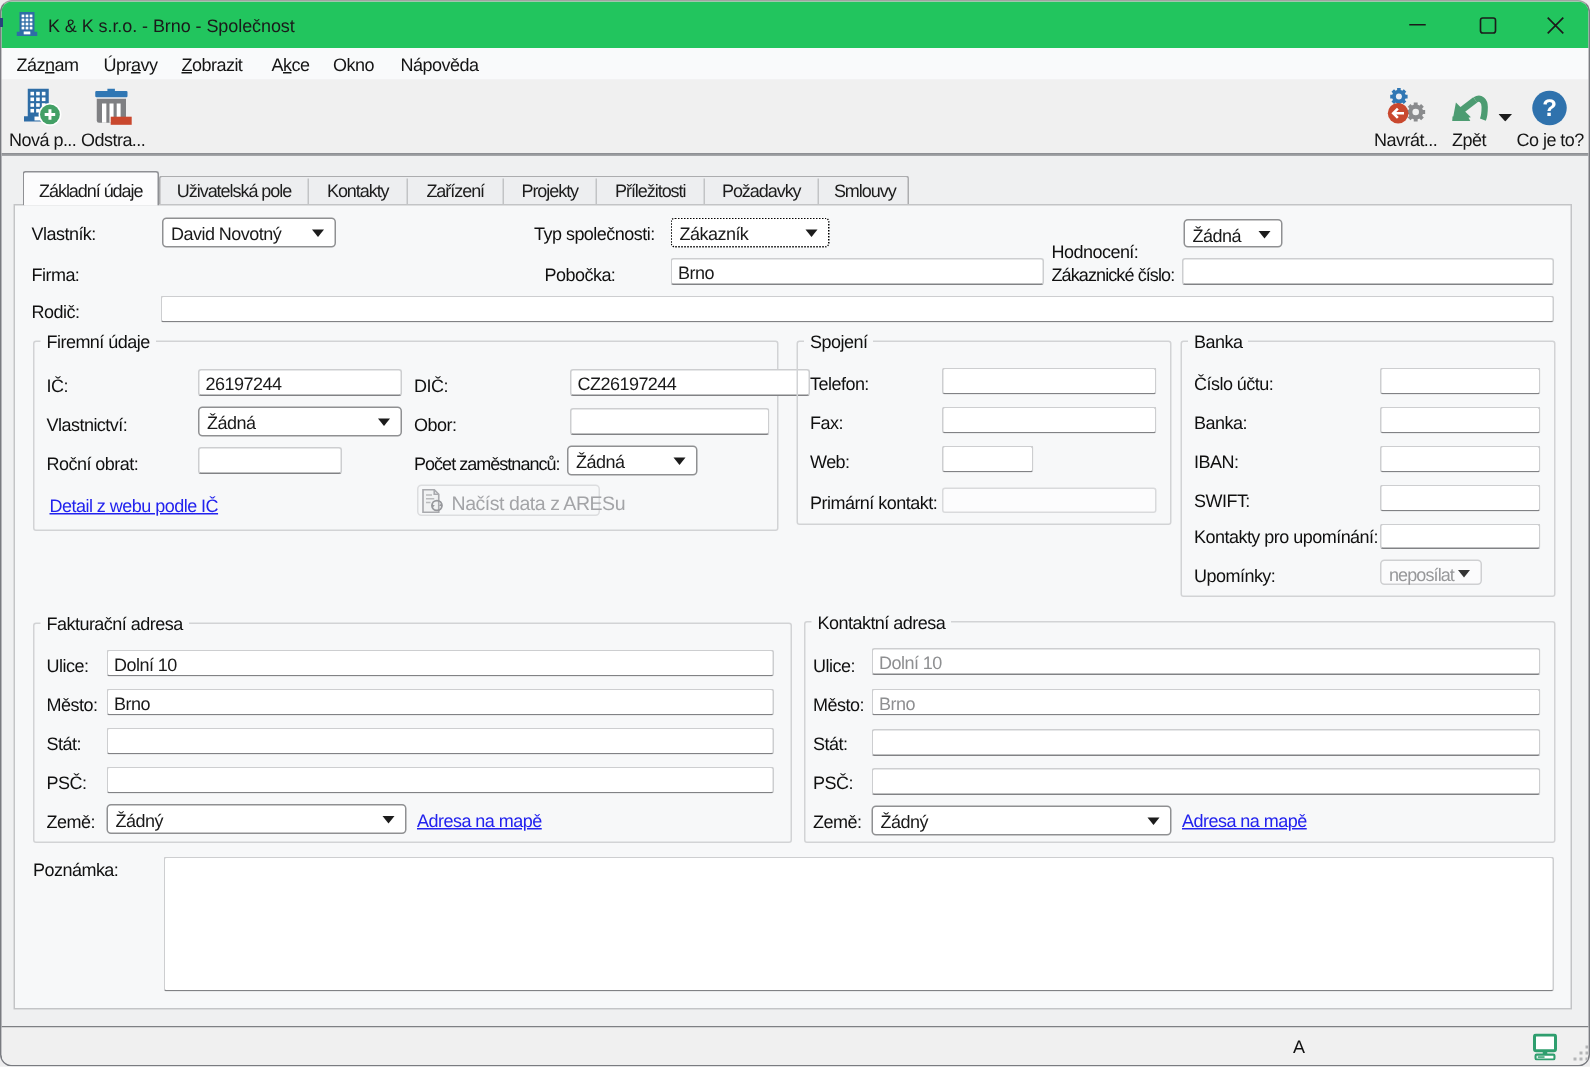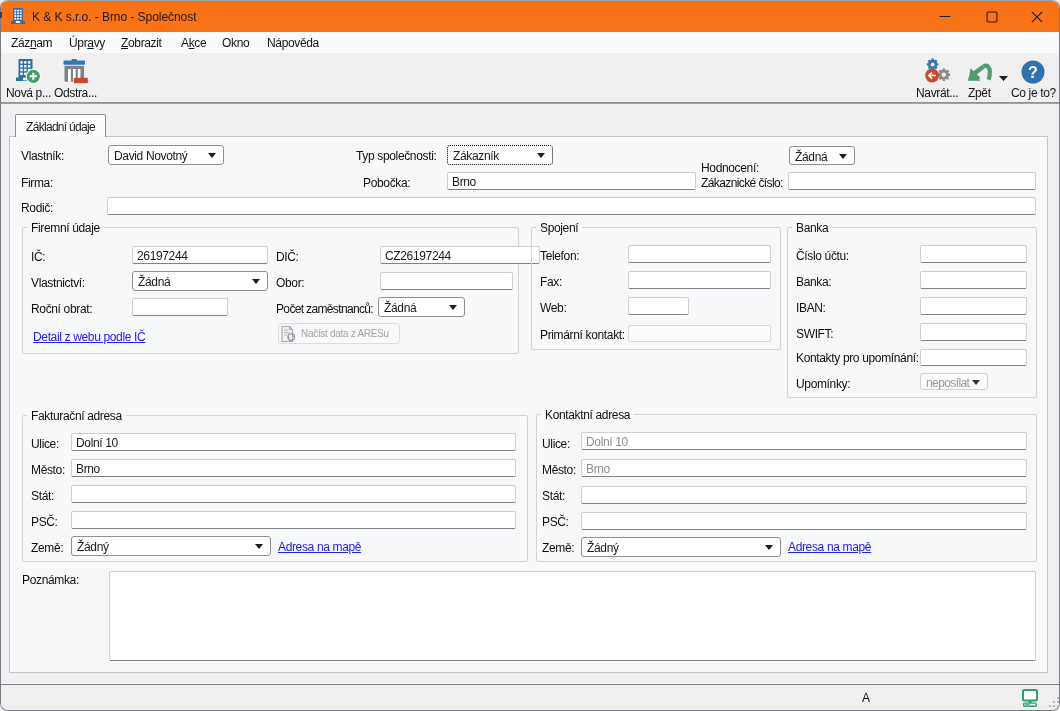--- a/index.html
+++ b/index.html
@@ -1,19 +1,19 @@
 <!DOCTYPE html>
 <html><head><meta charset="utf-8">
 <style>
 html,body{margin:0;padding:0}
 body{width:1060px;height:711px;background:#ededee;font-family:"Liberation Sans",sans-serif;position:relative;overflow:hidden}
 *{box-sizing:border-box}
 .win{position:absolute;left:0;top:0;width:1060px;height:711px;border:1px solid #797b80;border-top-color:#a2a2a2;border-radius:8px;background:#eff0f1;overflow:hidden}
 .abs{position:absolute}
-.titlebar{position:absolute;left:0;top:0;width:100%;height:31px;background:#f97316}
+.titlebar{position:absolute;left:0;top:0;width:100%;height:31px;background:#22c55e}
 .title{position:absolute;left:31px;top:9px;font-size:12px;letter-spacing:-0.05px;color:#1a1a1a;white-space:nowrap}
 .menubar{position:absolute;left:0;top:31px;width:100%;height:21px;background:#f9fafb}
 .menu{position:absolute;top:4px;font-size:12px;letter-spacing:-0.35px;color:#151515;white-space:nowrap}
 .toolbar{position:absolute;left:0;top:52px;width:100%;height:49px;background:#f0f0f0}
 .tbline{position:absolute;left:0;top:101px;width:100%;height:2px;background:linear-gradient(#898b8f,#a8aaad)}
 .tblbl{position:absolute;top:85px;font-size:12px;letter-spacing:-0.35px;color:#161616;white-space:nowrap}
 .page{position:absolute;left:8px;top:135px;width:1039px;height:537px;background:#f7f8f9;border:1px solid #c3c4c6}
 .tab{position:absolute;font-size:12px;letter-spacing:-0.7px;color:#1c1c1c;text-align:center;border:1px solid #a9aaac;border-bottom:none;border-radius:2px 2px 0 0;background:#eef0f1;top:116px;height:19px;padding-top:3px}
 .tab.active{top:113px;height:23px;background:#fcfcfd;border-color:#8f9094;padding-top:5px;z-index:3}
 .tabt{position:absolute;top:2px;font-size:12px;letter-spacing:-0.7px;color:#1c1c1c;text-align:center}
@@ -143,20 +143,35 @@
     </svg>
   <div class="tblbl" style="left:967px">Zpět</div>
 
   <svg class="abs" style="left:1020px;top:59px" width="24" height="24" viewBox="0 0 24 24">
     <circle cx="12" cy="12" r="11.5" fill="#2f72ad"></circle>
     <text x="12" y="17.5" font-family="Liberation Sans" font-size="16" font-weight="bold" fill="#fff" text-anchor="middle">?</text>
   </svg>
   <div class="tblbl" style="left:1010px">Co je to?</div>
 
   <div class="page"></div>
+  <div class="abs" style="left:105px;top:116px;width:500px;height:19px;background:#edeef0;border:1px solid #acadaf;border-bottom:none;border-radius:2px 2px 0 0">
+    <div class="abs" style="left:98px;top:1px;width:1px;height:17px;background:#c2c3c5"></div>
+    <div class="abs" style="left:164px;top:1px;width:1px;height:17px;background:#c2c3c5"></div>
+    <div class="abs" style="left:228px;top:1px;width:1px;height:17px;background:#c2c3c5"></div>
+    <div class="abs" style="left:290px;top:1px;width:1px;height:17px;background:#c2c3c5"></div>
+    <div class="abs" style="left:362px;top:1px;width:1px;height:17px;background:#c2c3c5"></div>
+    <div class="abs" style="left:438px;top:1px;width:1px;height:17px;background:#c2c3c5"></div>
+    <div class="tabt" style="left:0;width:98px">Uživatelská pole</div>
+    <div class="tabt" style="left:99px;width:65px">Kontakty</div>
+    <div class="tabt" style="left:165px;width:63px">Zařízení</div>
+    <div class="tabt" style="left:229px;width:61px">Projekty</div>
+    <div class="tabt" style="left:291px;width:71px">Příležitosti</div>
+    <div class="tabt" style="left:363px;width:75px">Požadavky</div>
+    <div class="tabt" style="left:439px;width:61px">Smlouvy</div>
+  </div>
   <div class="tab active" style="left:14px;width:91px">Základní údaje</div>
 
   <div class="lbl" style="left:20px;top:148px">Vlastník:</div>
   <div class="cmb" style="left:107px;top:144px;width:116px">David Novotný<i></i></div>
   <div class="lbl" style="left:355px;top:148px">Typ společnosti:</div>
   <div class="cmb focus" style="left:446px;top:144px;width:106px">Zákazník<i></i></div>
   <div class="lbl" style="left:700px;top:160px">Hodnocení:</div>
   <div class="cmb" style="left:788px;top:145px;width:66px;height:19px">Žádná<i style="top:6.5px"></i></div>
   <div class="lbl" style="left:20px;top:175px">Firma:</div>
   <div class="lbl" style="left:362px;top:175px">Pobočka:</div>
@@ -183,21 +198,21 @@
   <div class="lnk" style="left:32px;top:329px">Detail z webu podle IČ</div>
   <div class="abs" style="left:277px;top:322px;width:122px;height:21px;border:1px solid #dcddDF;border-radius:3px"></div>
   <svg class="abs" style="left:280px;top:325px" width="16" height="16" viewBox="0 0 16 16">
     <path d="M1 0.5h7.5l3 3v12H1z" fill="#f1f2f3" stroke="#a9aaae" stroke-width="1.1"></path>
     <path d="M8.5 0.5v3h3" fill="none" stroke="#a9aaae" stroke-width="1.1"></path>
     <path d="M3 4h4M3 6.5h5.5M3 9h3" stroke="#b9babc" stroke-width="1"></path>
     <circle cx="10.3" cy="11" r="3.3" fill="none" stroke="#97989c" stroke-width="1.2"></circle>
     <path d="M13.6 9.2l0.4 2.4-2.3-0.5z" fill="#97989c"></path>
       <path d="M7 12.8l-0.4-2.4 2.3 0.5z" fill="#97989c"></path>
   </svg>
-  <div class="lbl" style="left:300px;top:327px;color:#a3a4a7;font-size:10px;letter-spacing:-0.3px">Načíst data z ARESu</div>
+  <div class="lbl" style="left:300px;top:327px;color:#a3a4a7;font-size:13px;letter-spacing:-0.3px">Načíst data z ARESu</div>
 
   <div class="grp" style="left:530px;top:226px;width:250px;height:123px"></div>
   <div class="leg" style="left:535px;top:220px">Spojení</div>
   <div class="lbl" style="left:539px;top:248px">Telefon:</div>
   <div class="inp" style="left:627px;top:244px;width:143px"></div>
   <div class="lbl" style="left:539px;top:274px">Fax:</div>
   <div class="inp" style="left:627px;top:270px;width:143px"></div>
   <div class="lbl" style="left:539px;top:300px">Web:</div>
   <div class="inp" style="left:627px;top:296px;width:61px"></div>
   <div class="lbl" style="left:539px;top:327px">Primární kontakt:</div>

